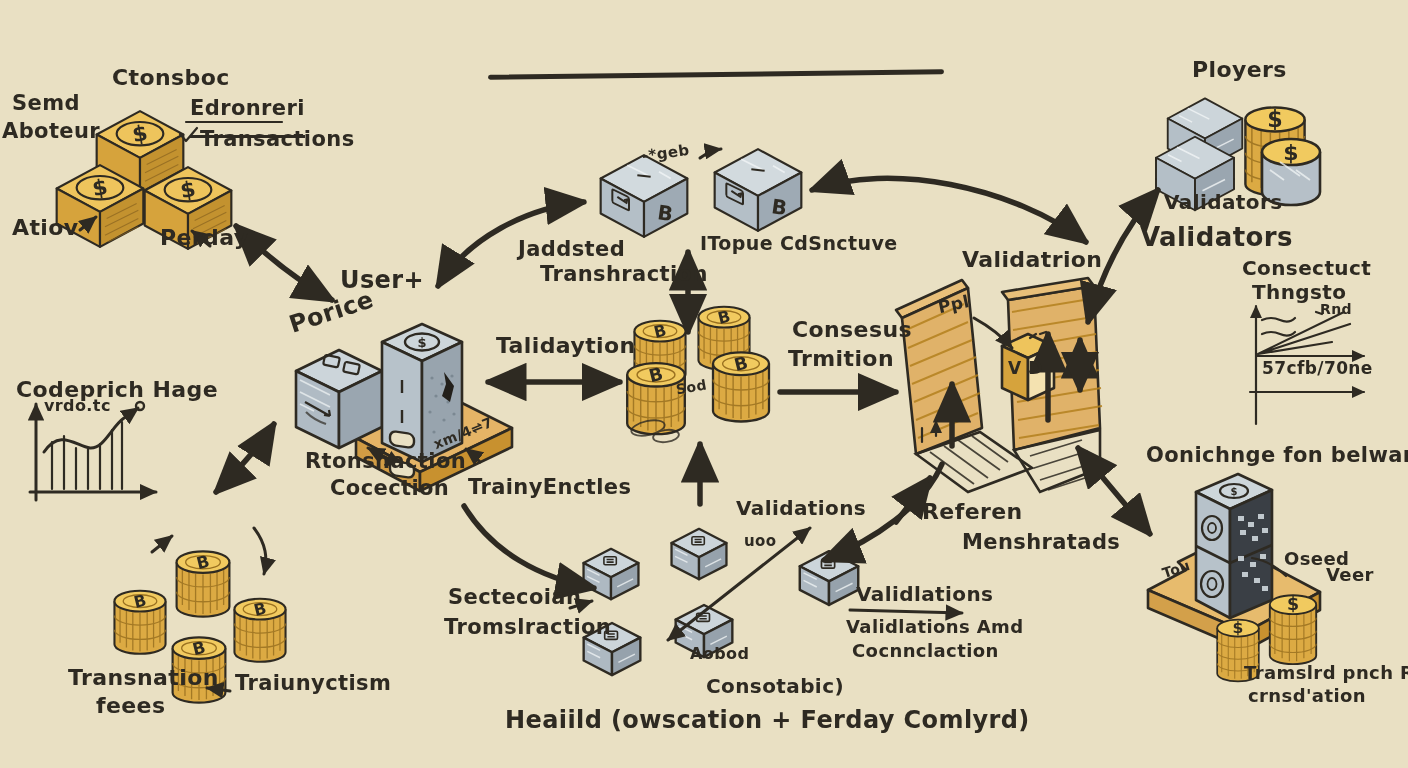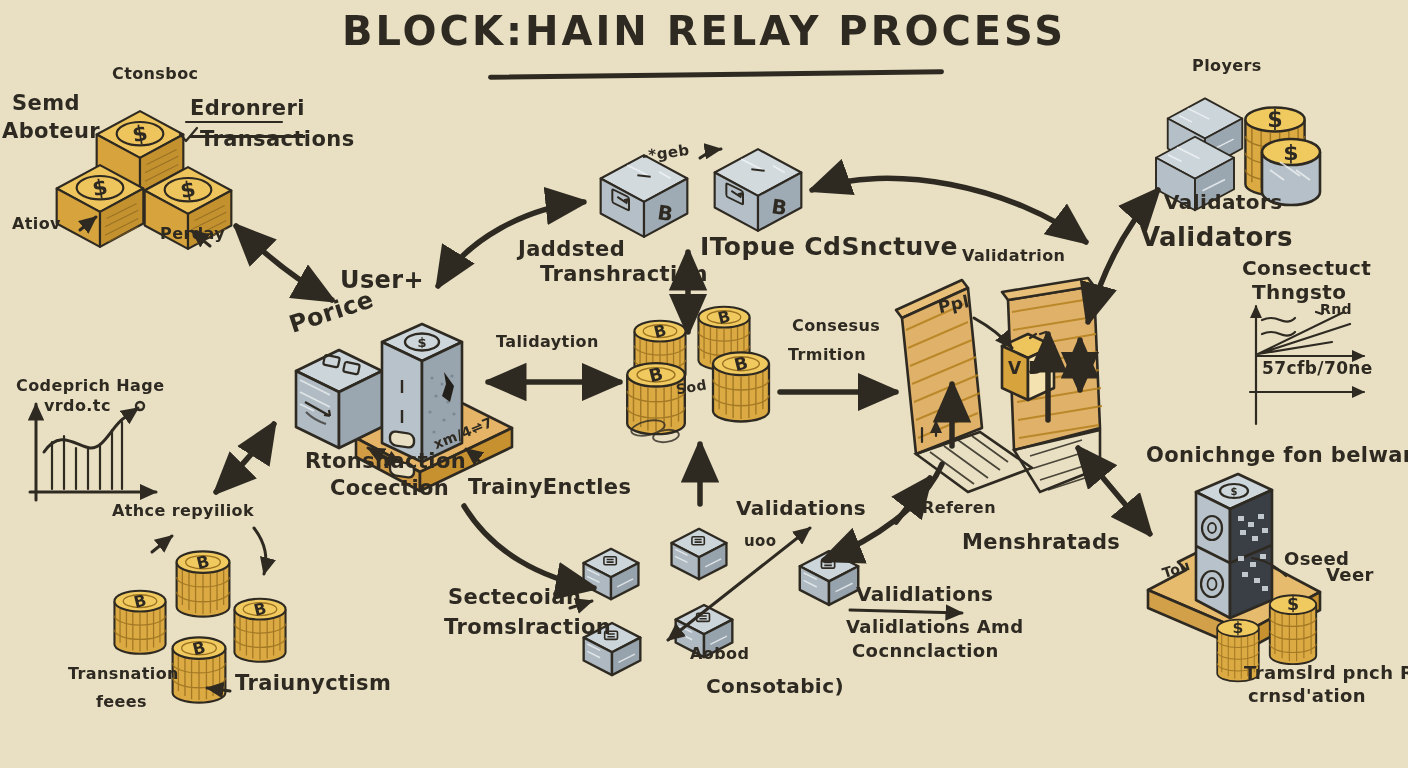--- a/index.html
+++ b/index.html
@@ -2,21 +2,21 @@
 <html><head>
 <meta charset="utf-8">
 <style>
   html,body{margin:0;padding:0;background:#d8d0b5;}
   .canvas{position:relative;width:1408px;height:768px;background:#e9e0c3;overflow:hidden;
           font-family:"DejaVu Sans",sans-serif;color:#2e2a22;}
   .layer{position:absolute;left:0;top:0;width:1408px;height:768px;}
   .lbl{position:absolute;white-space:nowrap;font-weight:600;font-size:20px;color:#2e2a22;
        letter-spacing:.4px;line-height:1.05;}
   .s14{font-size:14px}.s15{font-size:15px}.s16{font-size:16px}.s17{font-size:17px}
-  .s18{font-size:18px}.s19{font-size:25px}.s21{font-size:21px}.s22{font-size:16px}
+  .s18{font-size:18px}.s19{font-size:19px}.s21{font-size:21px}.s22{font-size:22px}
   .s24{font-size:24px}.s26{font-size:26px;font-weight:700}
   .title{position:absolute;top:8px;left:50%;transform:translateX(-50%);
          font-size:40px;font-weight:700;letter-spacing:3px;white-space:nowrap;}
   .title-underline{position:absolute;left:488px;top:72px;width:456px;height:5px;
          background:#2e2a22;border-radius:3px;transform:rotate(-.7deg);}
   .und{border-bottom:3px solid #2e2a22;padding-bottom:16px;}
   svg{display:block}
   .ink{stroke:#2e2a22;fill:none;stroke-width:5.5;stroke-linecap:round;stroke-linejoin:round;}
   .thin{stroke-width:3px;}
   .hair{stroke-width:2.2px;}
@@ -302,21 +302,20 @@
       <path class="ink thin" d="M570,608 L592,601" marker-end="url(#ahs)"></path>
       <path class="ink" d="M216,492 C240,468 260,446 274,424" marker-start="url(#ah)" marker-end="url(#ah)"></path>
       <path class="ink thin" d="M152,552 L172,536" marker-end="url(#ahs)"></path>
       <path class="ink thin" d="M254,528 C266,544 268,558 264,574" marker-end="url(#ahs)"></path>
       <path class="ink thin" d="M230,691 L207,688" marker-end="url(#ahs)"></path>
       <path class="ink thin" d="M850,610 L962,613" marker-end="url(#ahs)"></path>
       <path class="ink thin" d="M480,462 C474,456 470,452 466,449" marker-end="url(#ahs)"></path>
     </g>
   </svg>
 
-  <div class="title">BLOCK:HAIN RELAY PROCESS</div>
   <div class="title-underline"></div>
 
   <div class="lbl s22" style="left:112px;top:66px">Ctonsboc</div>
   <div class="lbl s21" style="left:12px;top:92px">Semd</div>
   <div class="lbl s21" style="left:2px;top:120px">Aboteur</div>
   <div class="lbl s21 und" style="left:190px;top:97px">Edronreri</div>
   <div class="lbl s21" style="left:200px;top:128px">Transactions</div>
   <div class="lbl s22" style="left:12px;top:216px">Atiov</div>
   <div class="lbl s22" style="left:160px;top:226px">Perday</div>
 
@@ -345,38 +344,38 @@
   <div class="lbl" style="left:1164px;top:192px">Validators</div>
   <div class="lbl s26" style="left:1140px;top:224px">Validators</div>
 
   <div class="lbl" style="left:1242px;top:258px">Consectuct</div>
   <div class="lbl" style="left:1252px;top:282px">Thngsto</div>
   <div class="lbl s14" style="left:1320px;top:302px">Rnd</div>
   <div class="lbl s17" style="left:1262px;top:360px">57cfb/70ne</div>
 
   <div class="lbl s22" style="left:16px;top:378px">Codeprich Hage</div>
   <div class="lbl s16" style="left:44px;top:398px">vrdo.tc</div>
-  <div class="lbl s22" style="left:112px;top:503px">Athce repyiliok</div>
 
   <div class="lbl s22" style="left:68px;top:666px">Transnation</div>
   <div class="lbl s22" style="left:96px;top:694px">feees</div>
   <div class="lbl s21" style="left:235px;top:672px">Traiunyctism</div>
 
   <div class="lbl s21" style="left:448px;top:586px">Sectecoian</div>
   <div class="lbl s21" style="left:444px;top:616px">Tromslraction</div>
   <div class="lbl" style="left:736px;top:498px">Validations</div>
   <div class="lbl s15" style="left:744px;top:534px">uoo</div>
   <div class="lbl s16" style="left:690px;top:646px">Aobod</div>
   <div class="lbl" style="left:706px;top:676px">Consotabic)</div>
   <div class="lbl" style="left:856px;top:584px">Validlations</div>
   <div class="lbl s18" style="left:846px;top:618px">Validlations Amd</div>
   <div class="lbl s18" style="left:852px;top:642px">Cocnnclaction</div>
   <div class="lbl s22" style="left:922px;top:500px">Referen</div>
   <div class="lbl s21" style="left:962px;top:531px">Menshratads</div>
 
+  <div class="lbl s24" style="left:505px;top:708px">Heaiild (owscation + Ferday Comlyrd)</div>
 
   <div class="lbl s21" style="left:1146px;top:444px">Oonichnge fon belware</div>
   <div class="lbl s14" style="left:1162px;top:562px;transform:rotate(-18deg)">Tou</div>
   <div class="lbl s18" style="left:1284px;top:550px">Oseed</div>
   <div class="lbl s18" style="left:1326px;top:566px">Veer</div>
   <div class="lbl s18" style="left:1244px;top:664px">Tramslrd pnch Royd</div>
   <div class="lbl s18" style="left:1248px;top:687px">crnsd'ation</div>
 
 </div>
 

